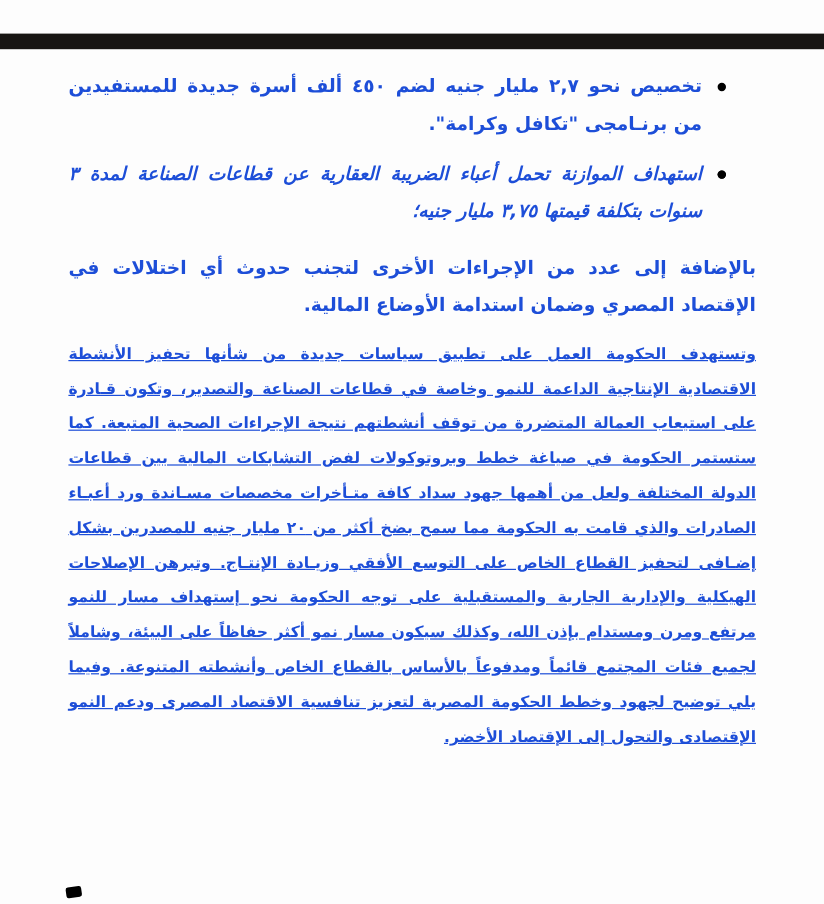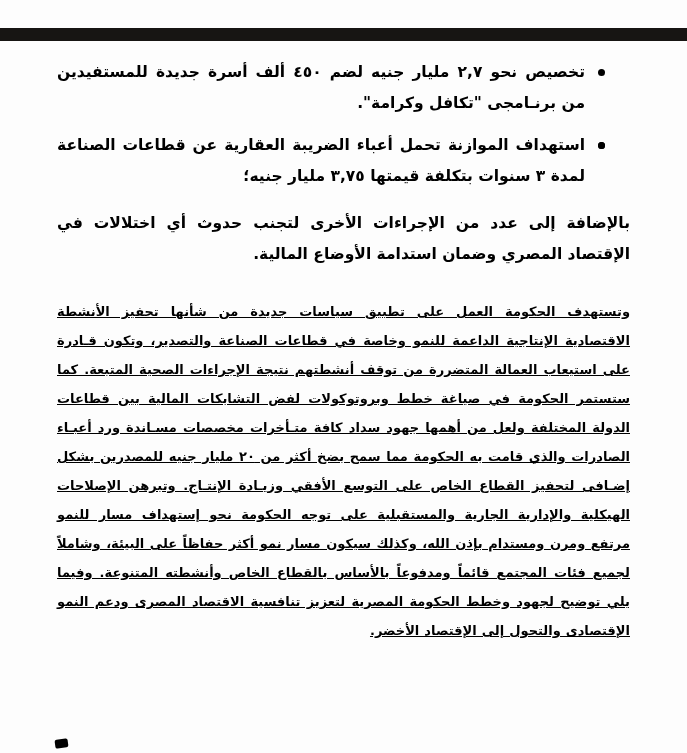--- a/index.html
+++ b/index.html
@@ -16,43 +16,43 @@
     top: 28px; left: 0;
     width: 687px; height: 13px;
     background: #171513;
   }
   .content {
     position: absolute;
     top: 57px; right: 57px;
     width: 573px;
     direction: rtl;
     text-align: justify;
-    color: #000000;
+    color: #1d4ed8;
     font-weight: 700;
   }
   .bullet-list { list-style: none; margin-bottom: 8px; }
   .bullet-item {
     position: relative;
     padding-right: 45px;
     margin-bottom: 11px;
     font-size: 15.5px;
     line-height: 31px;
   }
-  .bullet-item:last-child { margin-bottom: 16px; }
+  .bullet-item:last-child { margin-bottom: 16px; font-style: italic; }
   .bullet-dot {
     position: absolute;
     right: 25px; top: 12px;
     width: 7px; height: 7px;
     border-radius: 50%;
     background: #000;
   }
   .closing-note {
     font-size: 15.5px;
     line-height: 31px;
-    margin-bottom: 27px;
+    margin-bottom: 11px;
   }
   .body-paragraph {
     font-size: 13px;
     line-height: 29px;
     word-spacing: 0.5px;
     text-decoration: underline;
   }
   .scan-mark-bottom {
     position: absolute;
     left: 55px; bottom: 5px;

